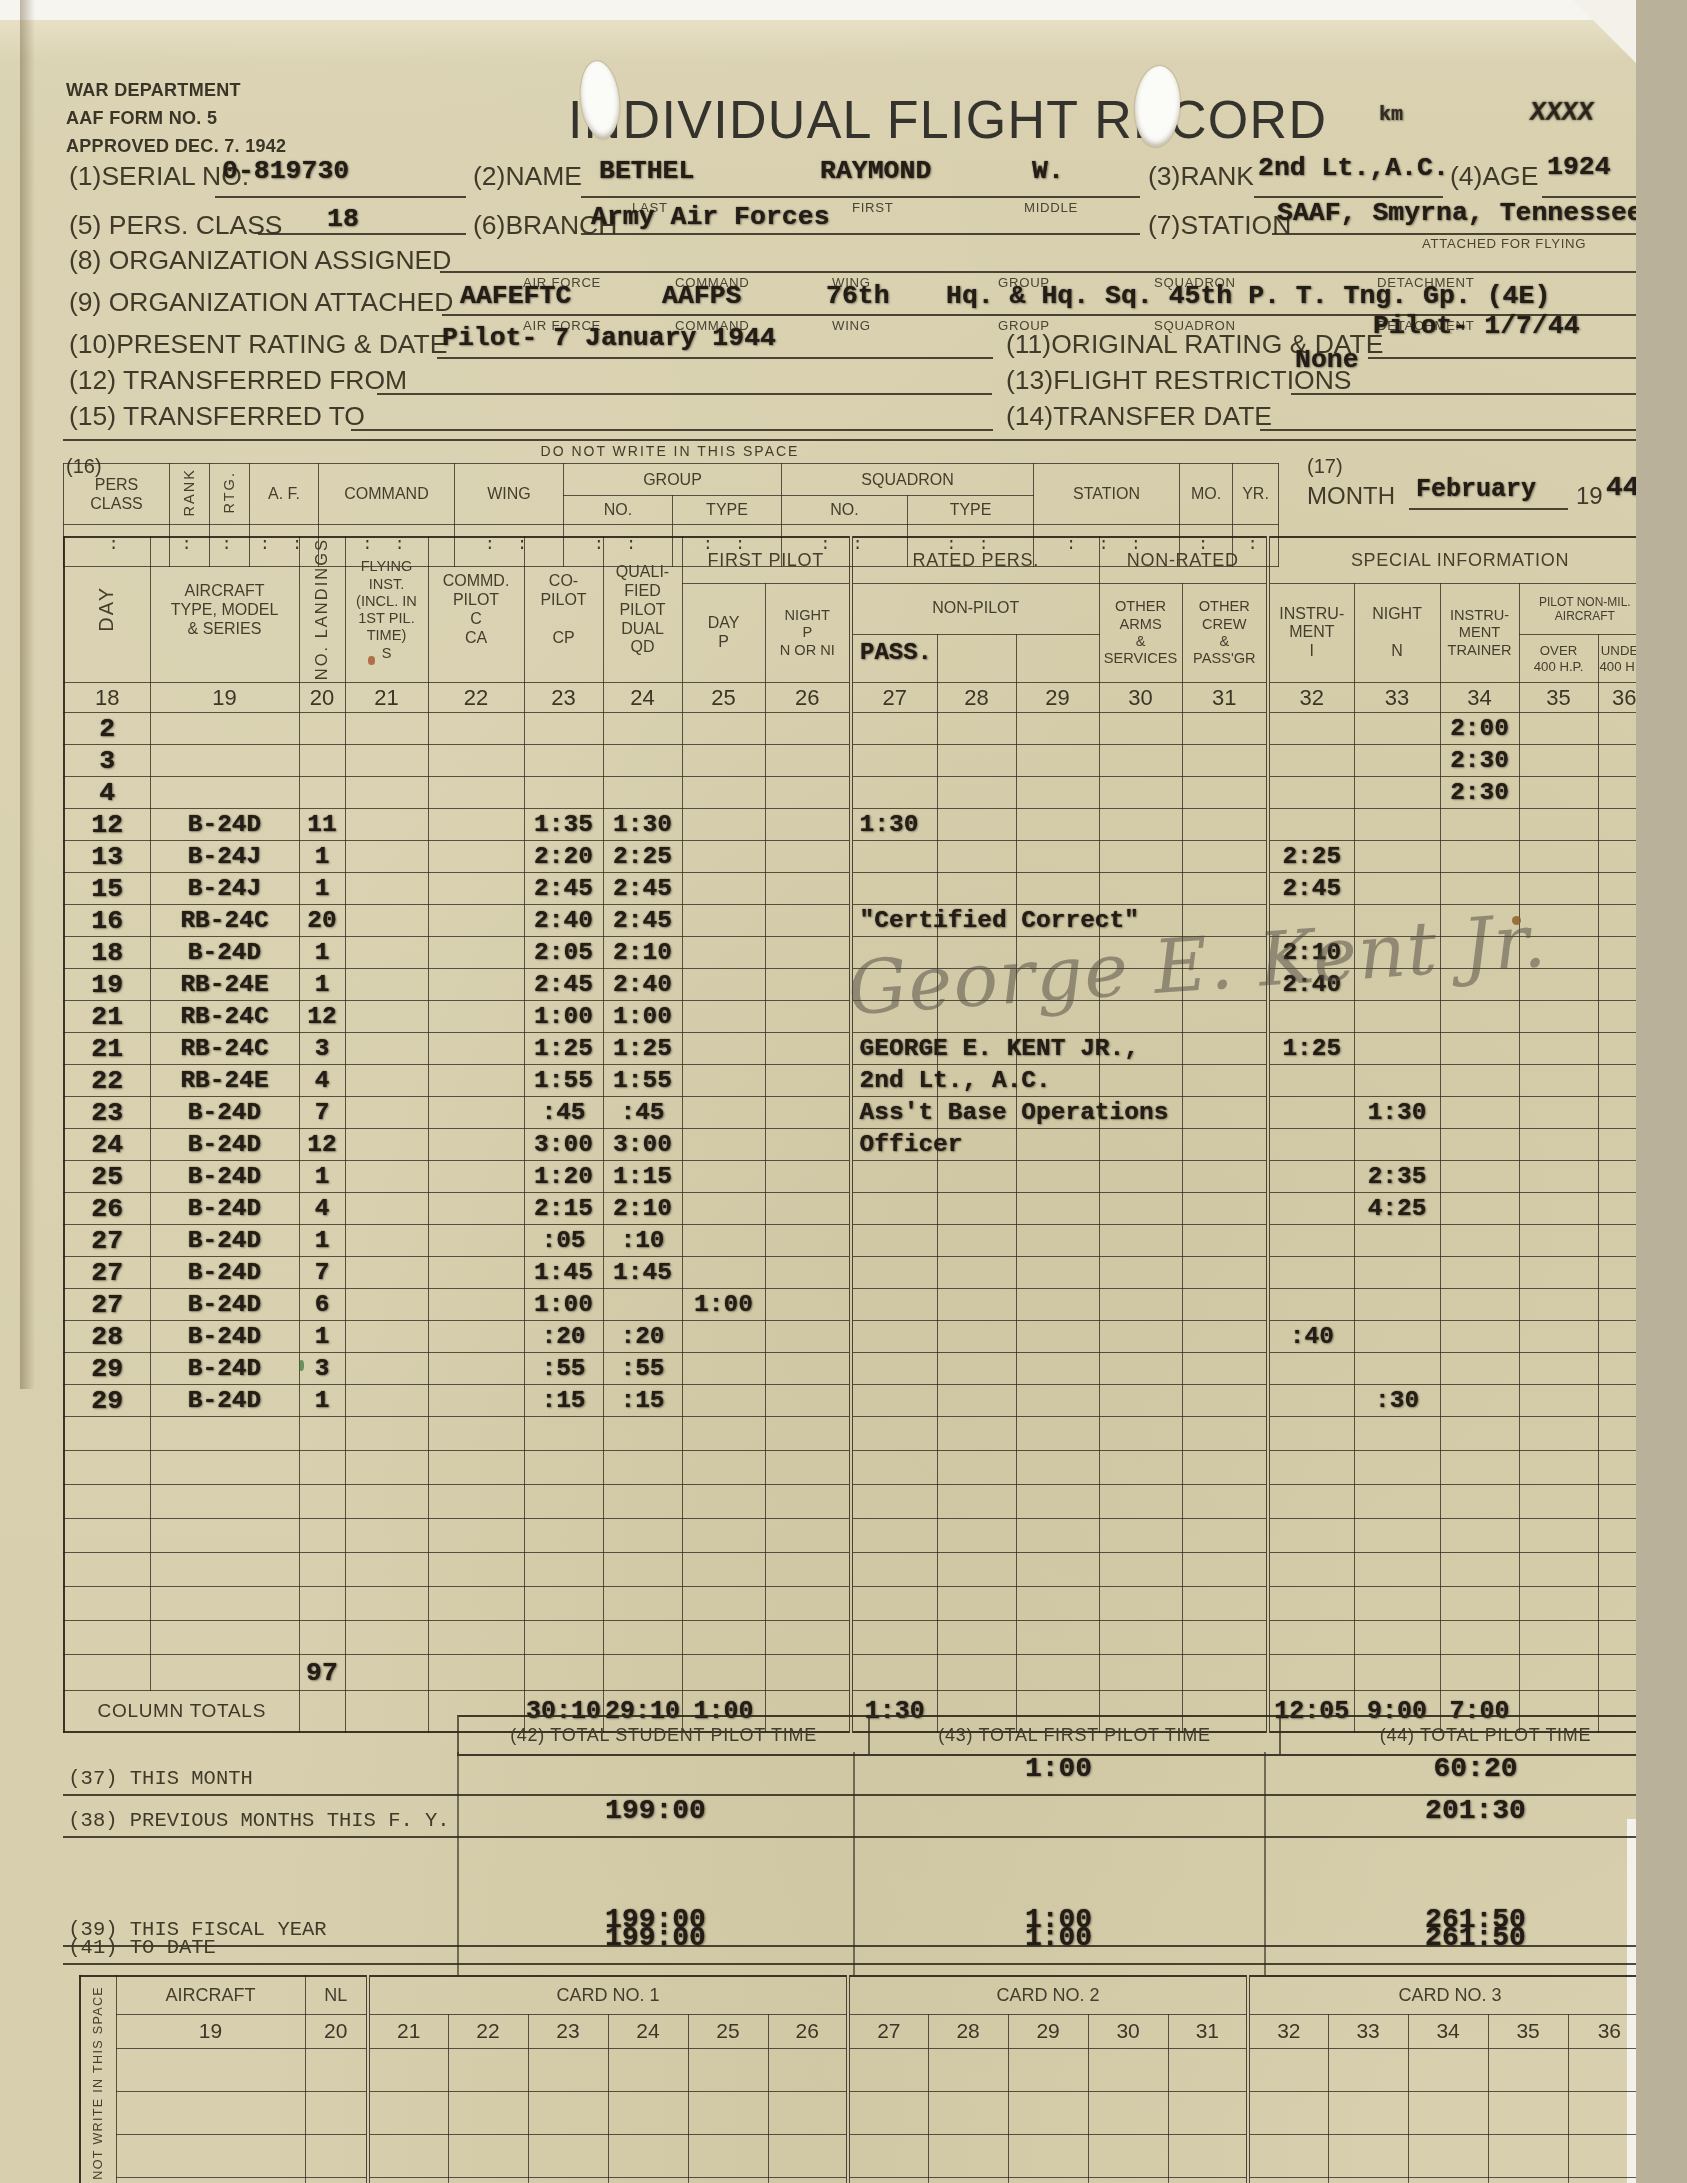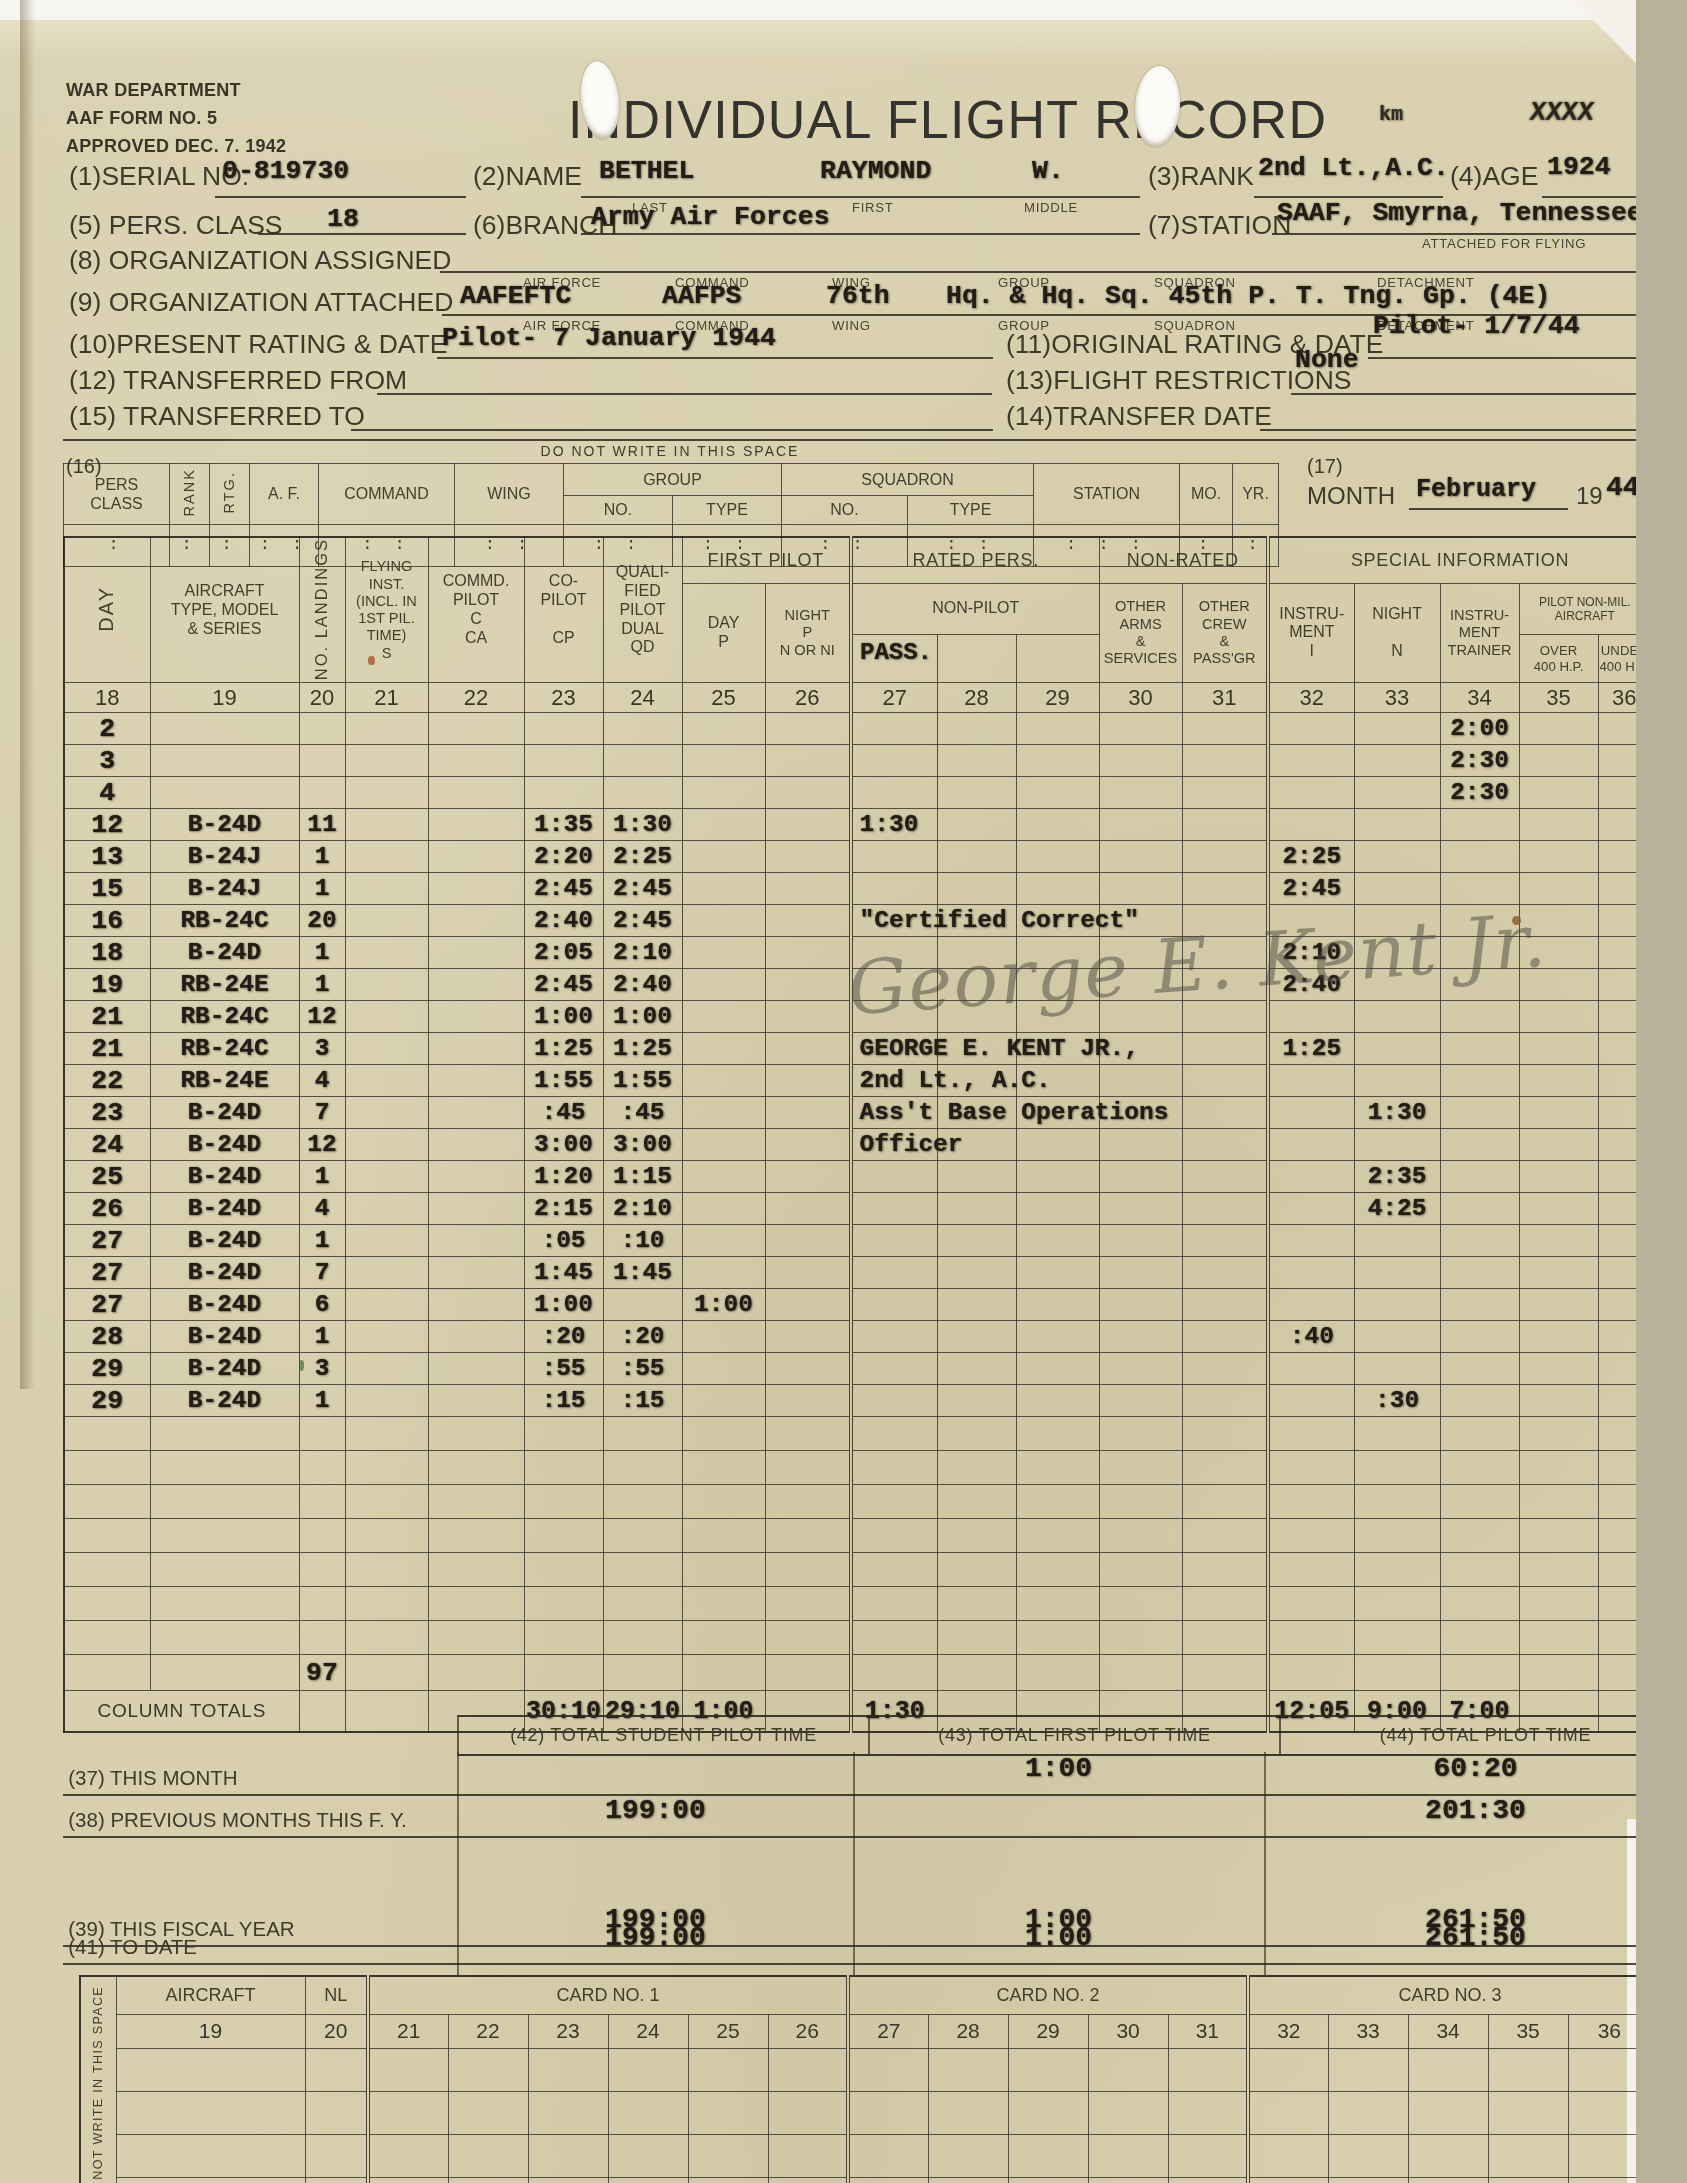--- a/index.html
+++ b/index.html
@@ -22,21 +22,21 @@
   .right-sliver{position:absolute;right:0;top:1819px;width:9.3px;height:364px;background:#f3f1ea;}
   .hole{position:absolute;background:#fbfbf8;border-radius:50%;
         box-shadow:inset 0 -3.3px 5.3px rgba(120,106,70,.45), 0 0 0 1.3px rgba(120,106,70,.18);}
   .hole1{left:581px;top:61px;width:38px;height:78px;transform:rotate(-6deg);}
   .hole2{left:1135px;top:66px;width:45px;height:81px;transform:rotate(4deg);}
   .stain{position:absolute;border-radius:50%;}
   .stain1{left:1512px;top:916px;width:9.3px;height:9.3px;background:#8a5a20;opacity:.8;}
   .stain2{left:368px;top:656px;width:6.6px;height:8.6px;background:#a34d22;opacity:.75;}
   .stain3{left:299px;top:1360px;width:5.3px;height:10.6px;background:#2f6b33;opacity:.65;}
   
-  .p{font-family:Liberation Sans, sans-serif;color:#443e2d;}
+  .p{font-family:Liberation Mono, monospace;color:#443e2d;}
   .lab{position:absolute;font-size:26.5px;white-space:nowrap;color:#403a2a;}
   .sub{position:absolute;font-size:13.2px;letter-spacing:0.7px;color:#4a4434;white-space:nowrap;}
   .t{font-family:"Liberation Mono",monospace;font-weight:700;color:#231d16;
      text-shadow:0 0 1.3px rgba(32,26,18,.85), 1.3px 0.7px 2px rgba(32,26,18,.35);}
   .val{position:absolute;font-size:26.5px;white-space:nowrap;}
   .hand{position:absolute;font-family:"DejaVu Serif",serif;font-style:italic;}
   .ln{position:absolute;height:2px;background:rgba(48,42,30,.85);}
   .vln{position:absolute;width:2px;background:rgba(48,42,30,.6);}
   .agency{position:absolute;left:66px;top:77px;font-size:18px;font-weight:700;
           line-height:1.55;letter-spacing:0.3px;color:#3a3527;white-space:pre-line;}

